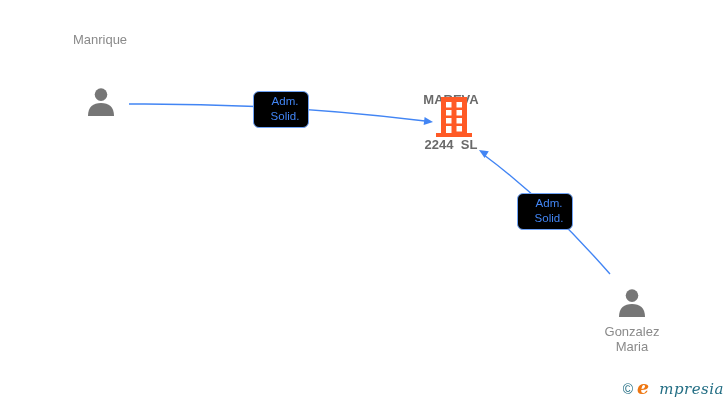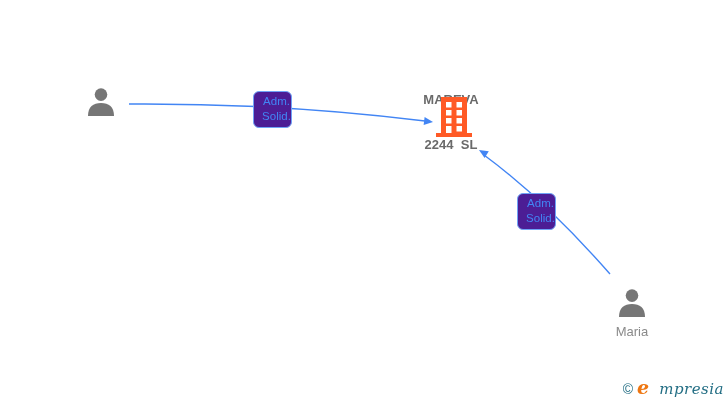--- a/index.html
+++ b/index.html
@@ -37,23 +37,23 @@
     color: var(--company-text, #6A6A6A);
     font-weight: bold;
     white-space: pre;
   }
   .node-icon { position: absolute; cursor: pointer; }
   .person-fill { fill: var(--person-gray, #767676); }
   .building-fill { fill: var(--building-orange, #FF5722); }
   .edge-label {
     position: absolute;
     box-sizing: border-box;
-    width: 39px;
+    width: 56px;
     height: 37px;
-    background: #4c1d95;
+    background: #000000;
     border: 1.5px solid var(--label-border, #6FA3F7);
     border-radius: 6px;
     color: var(--label-text, #4285F4);
     font-size: 11.5px;
     line-height: 15px;
     text-align: center;
     padding-top: 2px;
     cursor: pointer;
     padding-left: 8px;
   }
@@ -92,20 +92,21 @@
 <div id="canvas">
 
   <svg id="edges-svg" viewBox="0 0 728 400">
     <path class="edge-line" d="M129 104 Q280 103 425 121"></path>
     <polygon class="edge-arrow" points="433,122 423.6,124.9 424.6,116.9"></polygon>
     <path class="edge-line" d="M610 274 Q545 200 484 155"></path>
     <polygon class="edge-arrow" points="479,150 484.6,158.1 488.8,151.2"></polygon>
   </svg>
 
   <div class="node-name" style="left:30px; top:32px; width:140px;">
+    <div>Manrique</div>
   </div>
   <div class="node-icon" style="left:84px; top:85px; width:34px; height:34px;">
     <svg width="34" height="34" viewBox="0 0 34 34">
       <circle class="person-fill" cx="17" cy="9.6" r="6.3"></circle>
       <path class="person-fill" d="M4 31 C4 21.5 9.2 17.9 17 17.9 C24.8 17.9 30 21.5 30 31 Z"></path>
     </svg>
   </div>
 
   <div class="node-name company-name" style="left:391px; top:62px; width:120px;">
     <div>MAREVA</div>
@@ -126,20 +127,21 @@
     </svg>
   </div>
 
   <div class="node-icon" style="left:615px; top:286px; width:34px; height:34px;">
     <svg width="34" height="34" viewBox="0 0 34 34">
       <circle class="person-fill" cx="17" cy="9.6" r="6.3"></circle>
       <path class="person-fill" d="M4 31 C4 21.5 9.2 17.9 17 17.9 C24.8 17.9 30 21.5 30 31 Z"></path>
     </svg>
   </div>
   <div class="node-name" style="left:562px; top:324px; width:140px;">
+    <div>Gonzalez</div>
     <div>Maria</div>
   </div>
 
   <div class="edge-label" style="left:253px; top:91px;">
     <div>Adm.</div>
     <div>Solid.</div>
   </div>
   <div class="edge-label" style="left:517px; top:193px;">
     <div>Adm.</div>
     <div>Solid.</div>

